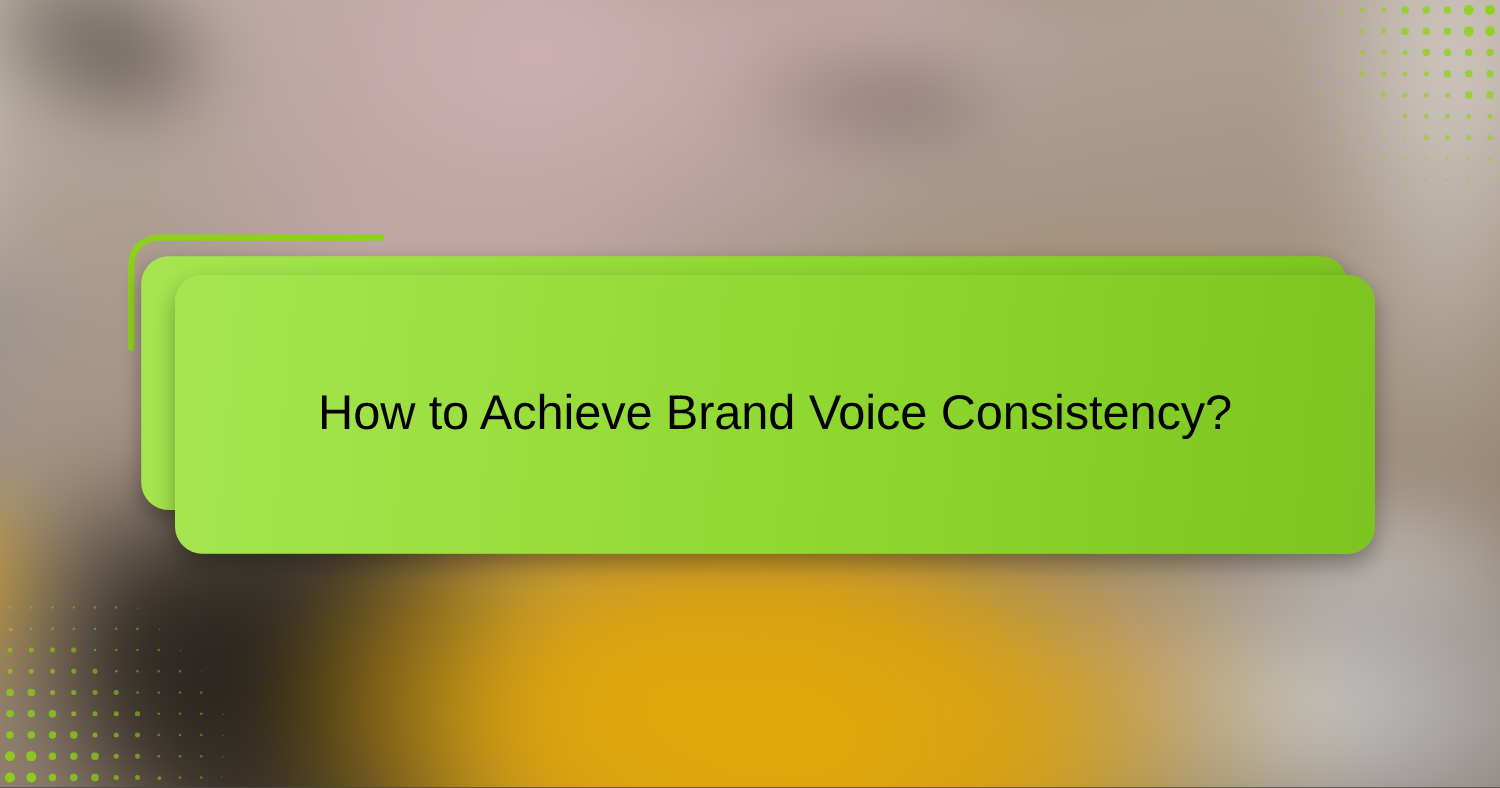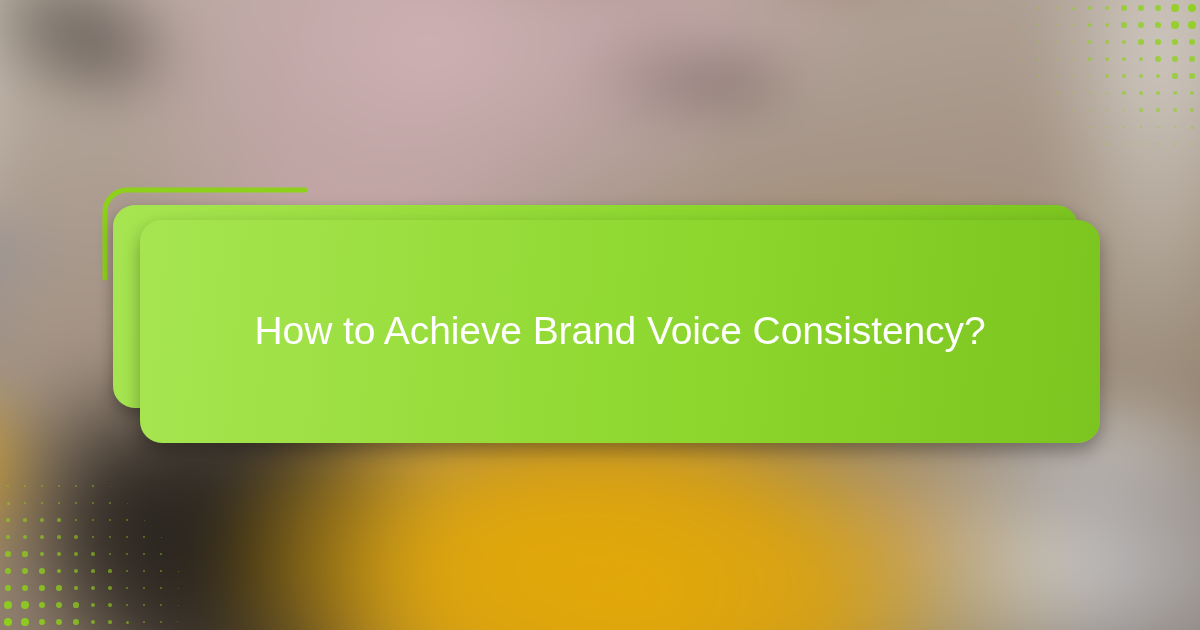--- a/index.html
+++ b/index.html
@@ -357,18 +357,18 @@
 
     <svg class="outline-bracket" viewBox="0 0 210 100">
       <path id="bracket-path" d="M 205 5 L 27 5 A 22 22 0 0 0 5 27 L 5 93" fill="none" stroke="#8ed11a" stroke-width="5" stroke-linecap="round"></path>
     </svg>
 
     <div class="card-back" style="background: linear-gradient(95deg, rgb(166, 229, 81) 0%, rgb(154, 222, 62) 30%, rgb(139, 213, 44) 62%, rgb(124, 196, 31) 100%); border-radius: 22px;"></div>
 
     <div class="card-front" style="background: linear-gradient(95deg, rgb(166, 229, 81) 0%, rgb(154, 222, 62) 30%, rgb(139, 213, 44) 62%, rgb(124, 196, 31) 100%); border-radius: 22px;"></div>
 
     <div class="title-layer">
-      <h1 class="title-text" style="color: #ffffff;">How to Achieve Brand Voice Consistency?</h1>
+      <h1 class="title-text" style="color: #000000;">How to Achieve Brand Voice Consistency?</h1>
     </div>
 
   </div>
 
 </div>
 
 </body></html>

